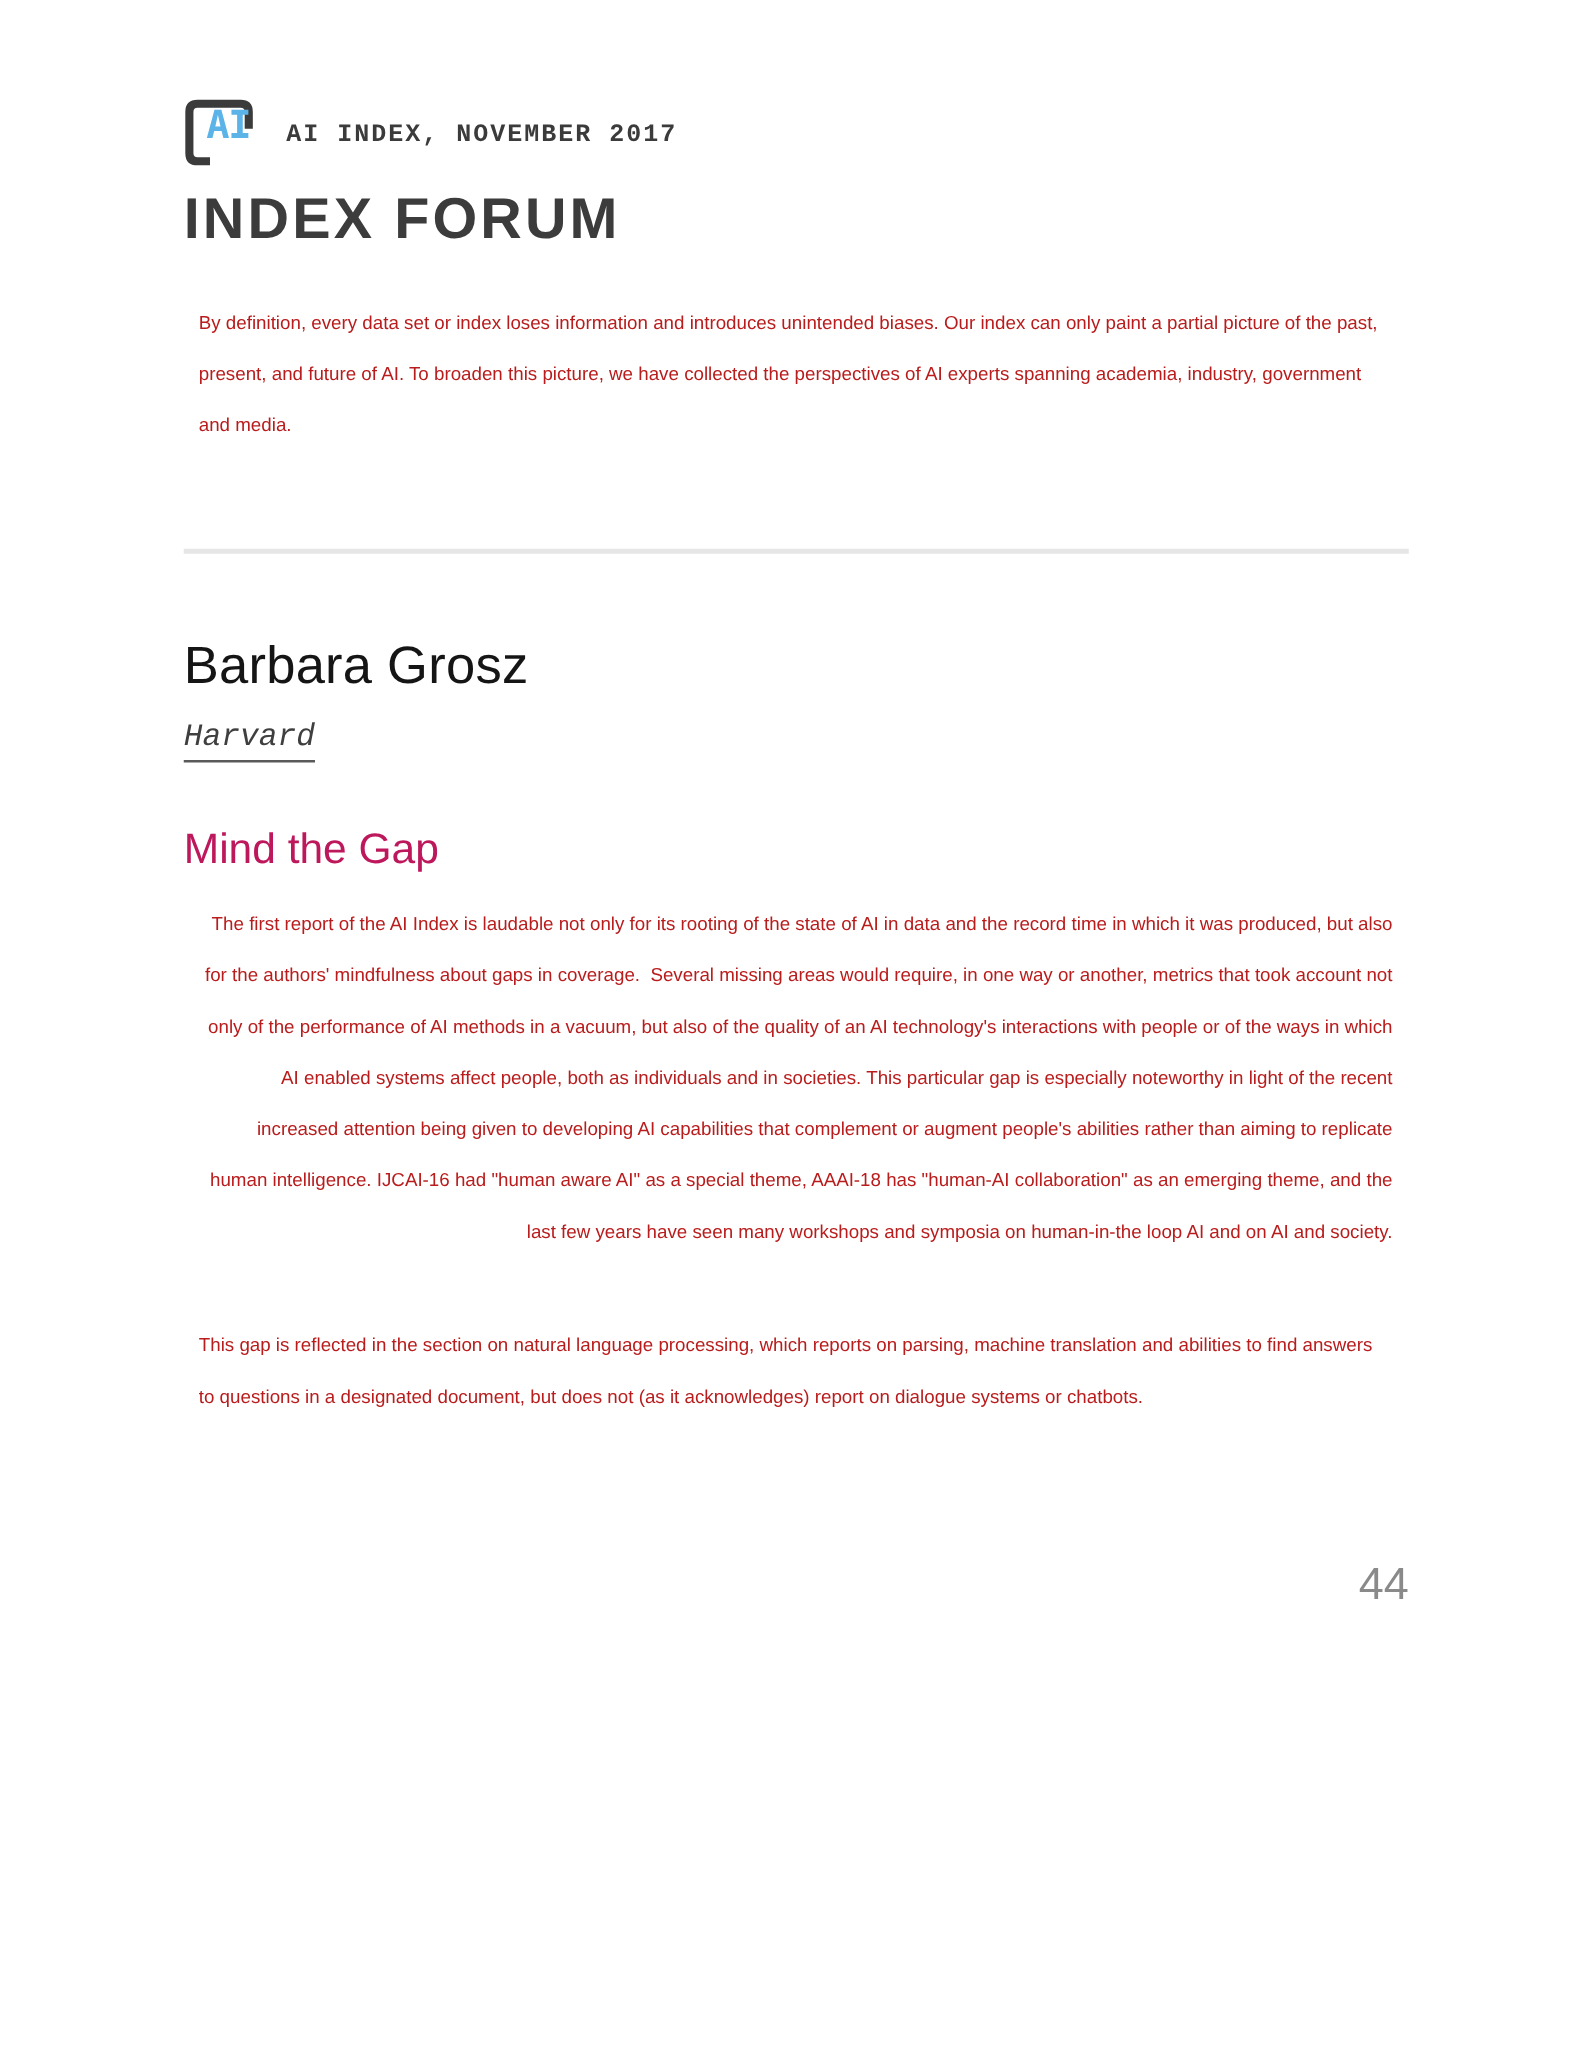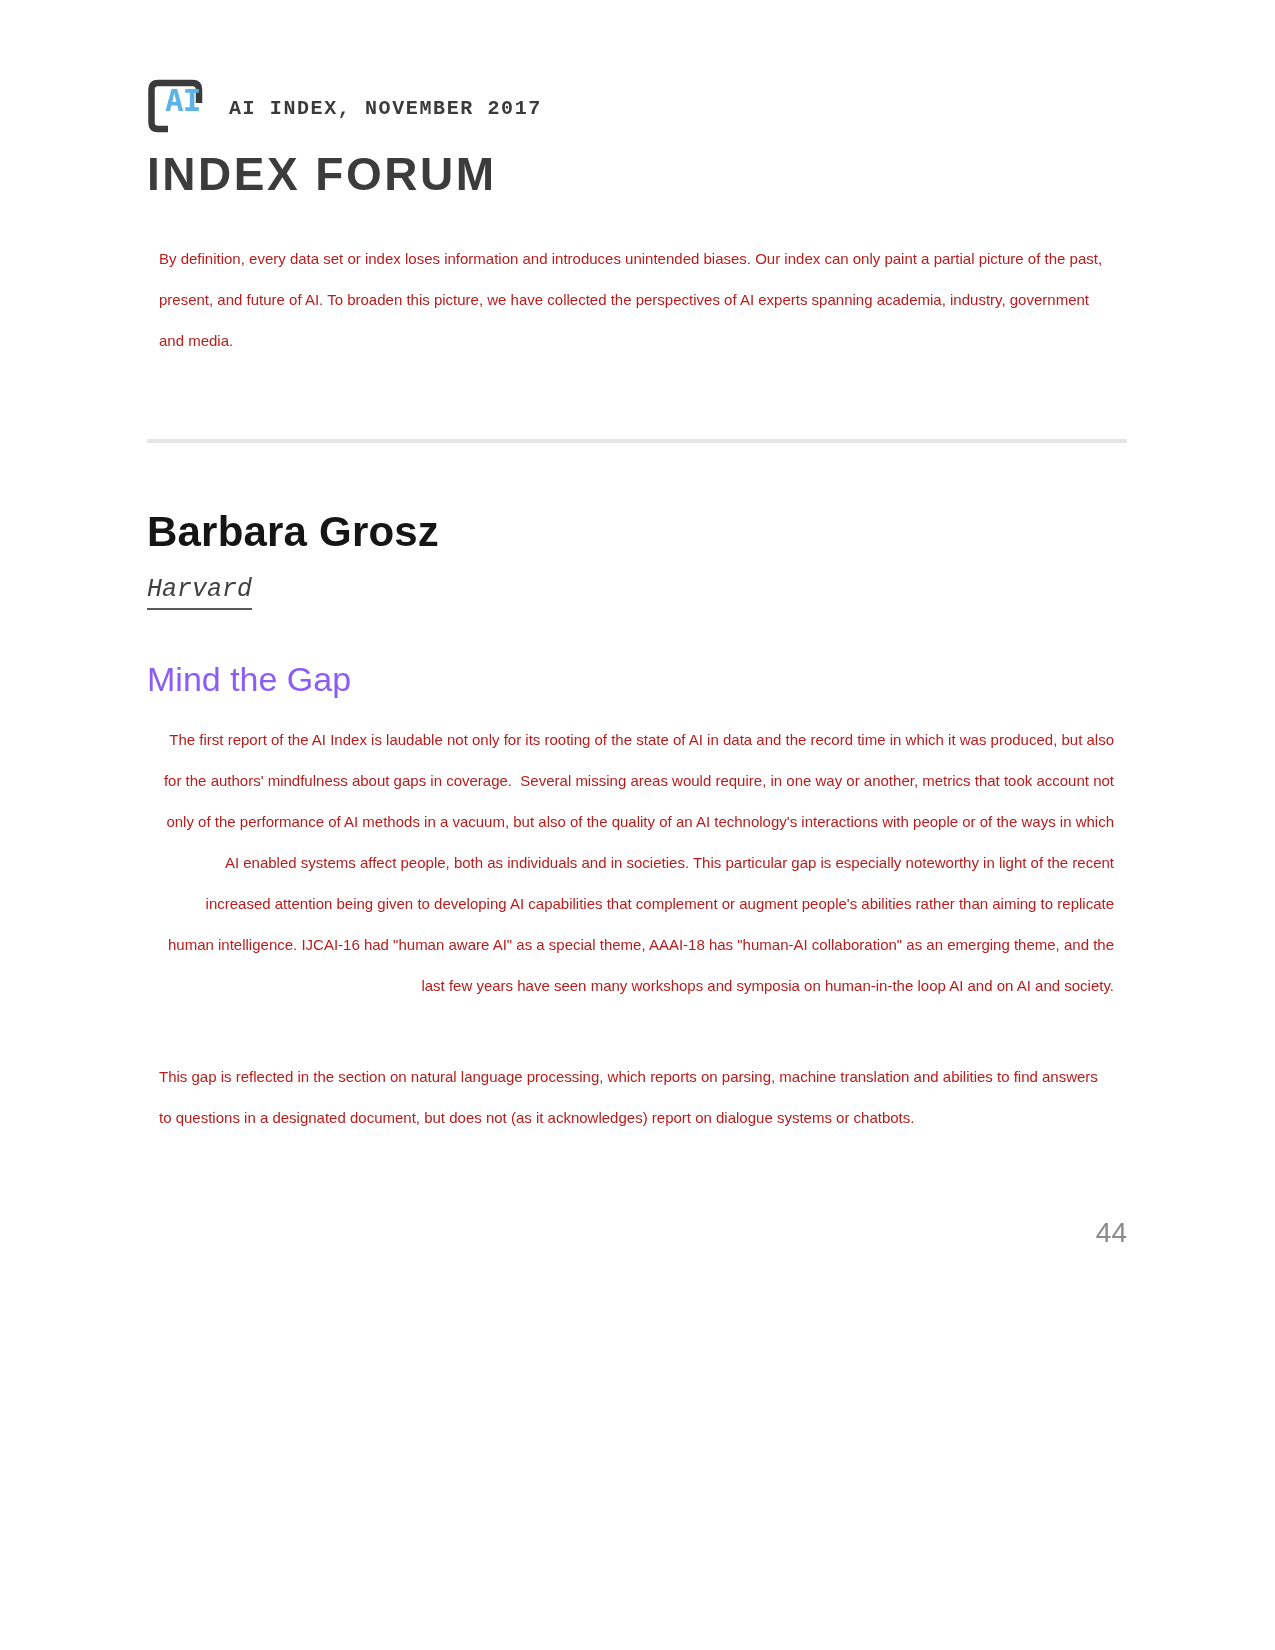--- a/index.html
+++ b/index.html
@@ -73,21 +73,21 @@
     border: none;
     height: 4px;
     width: 980px;
     background: #e6e6e6;
     margin: 78px 0 0 0;
   }
   h2.expert-name {
     margin: 64px 0 0 0;
     font-size: 42px;
     line-height: 50px;
-    font-weight: 700;
+    font-weight: 400;
     letter-spacing: 0.2px;
     color: #151515;
   }
   a.affiliation {
     display: inline-block;
     margin-top: 19px;
     font-style: italic;
     font-size: 25px;
     line-height: 28px;
     color: #3f3f3f;
@@ -95,29 +95,29 @@
     border-bottom: 2px solid #5a5a5a;
     padding-bottom: 4px;
     cursor: pointer;
     font-family: Liberation Mono, monospace;
   }
   h3.essay-title {
     margin: 49px 0 0 0;
     font-size: 34px;
     line-height: 40px;
     font-weight: 400;
-    color: #8b5cf6;
+    color: #be185d;
   }
   p.par-1 { margin-top: 20px; text-align: right; }
   p.par-2 { margin-top: 50px; }
   .pagenum {
-    margin-top: 78px;
+    margin-top: 112px;
     width: 980px;
     text-align: right;
-    font-size: 28px;
+    font-size: 36px;
     line-height: 34px;
     color: #8a8a8a;
   }
 </style>
 </head>
 <body>
 
 <div class="page">
   <div class="content">
 

